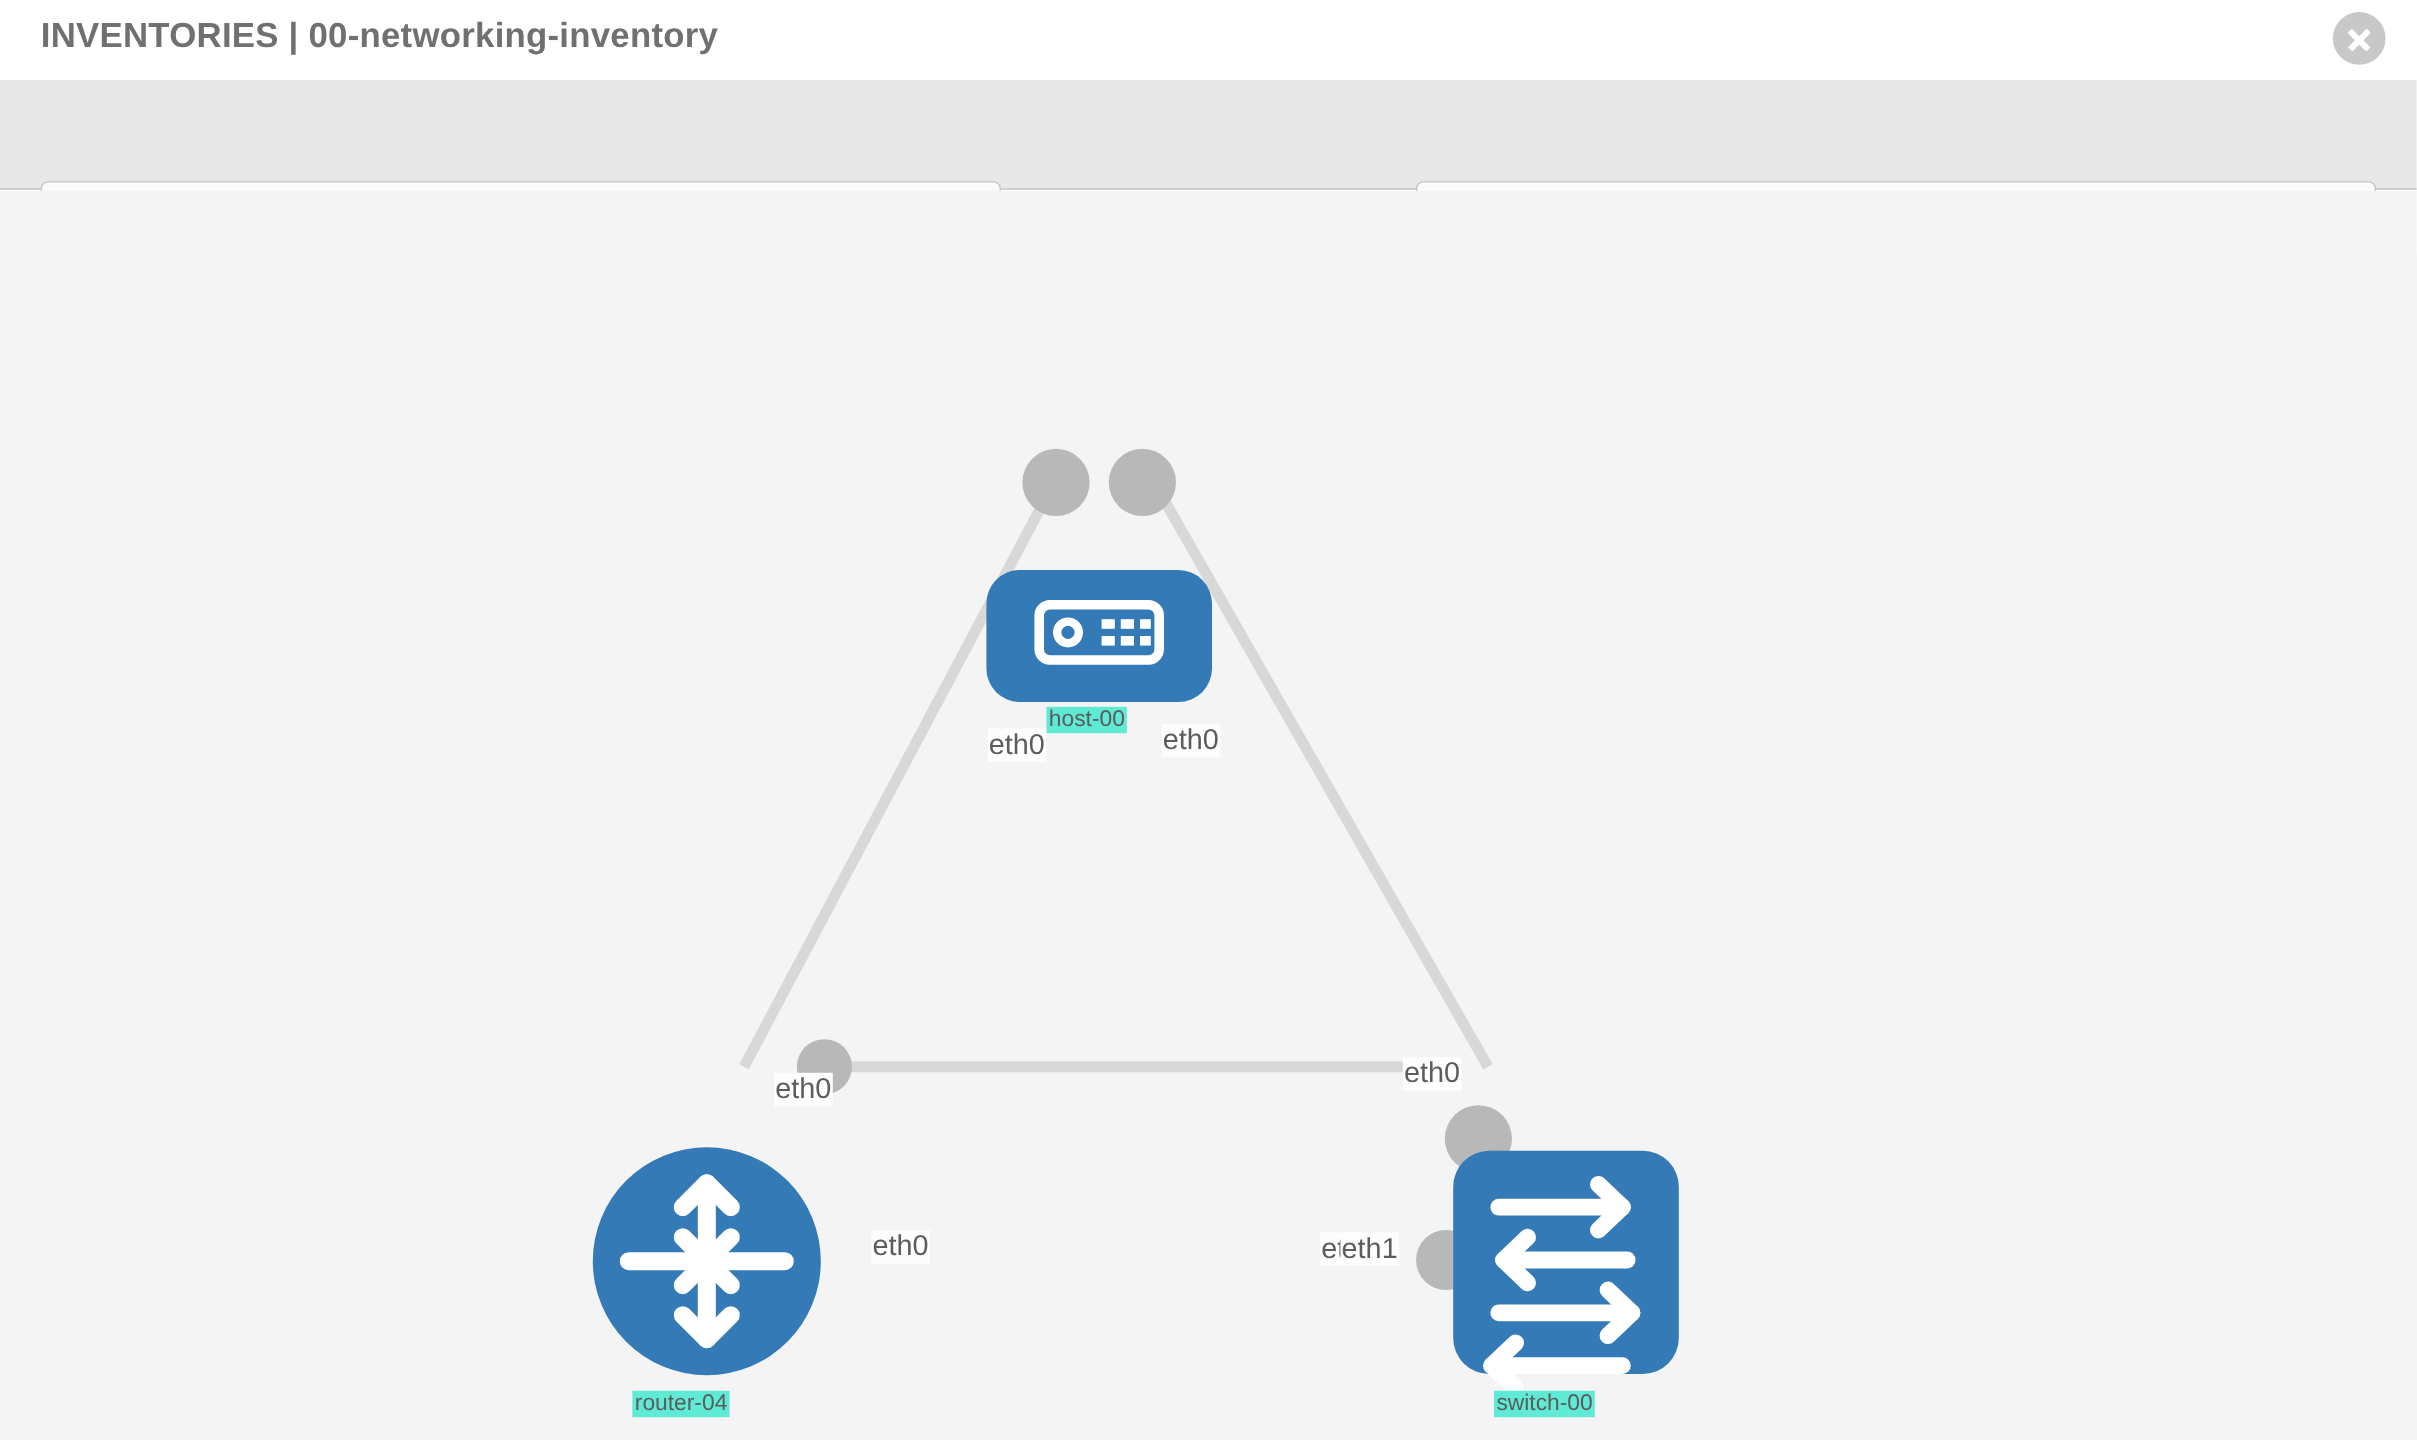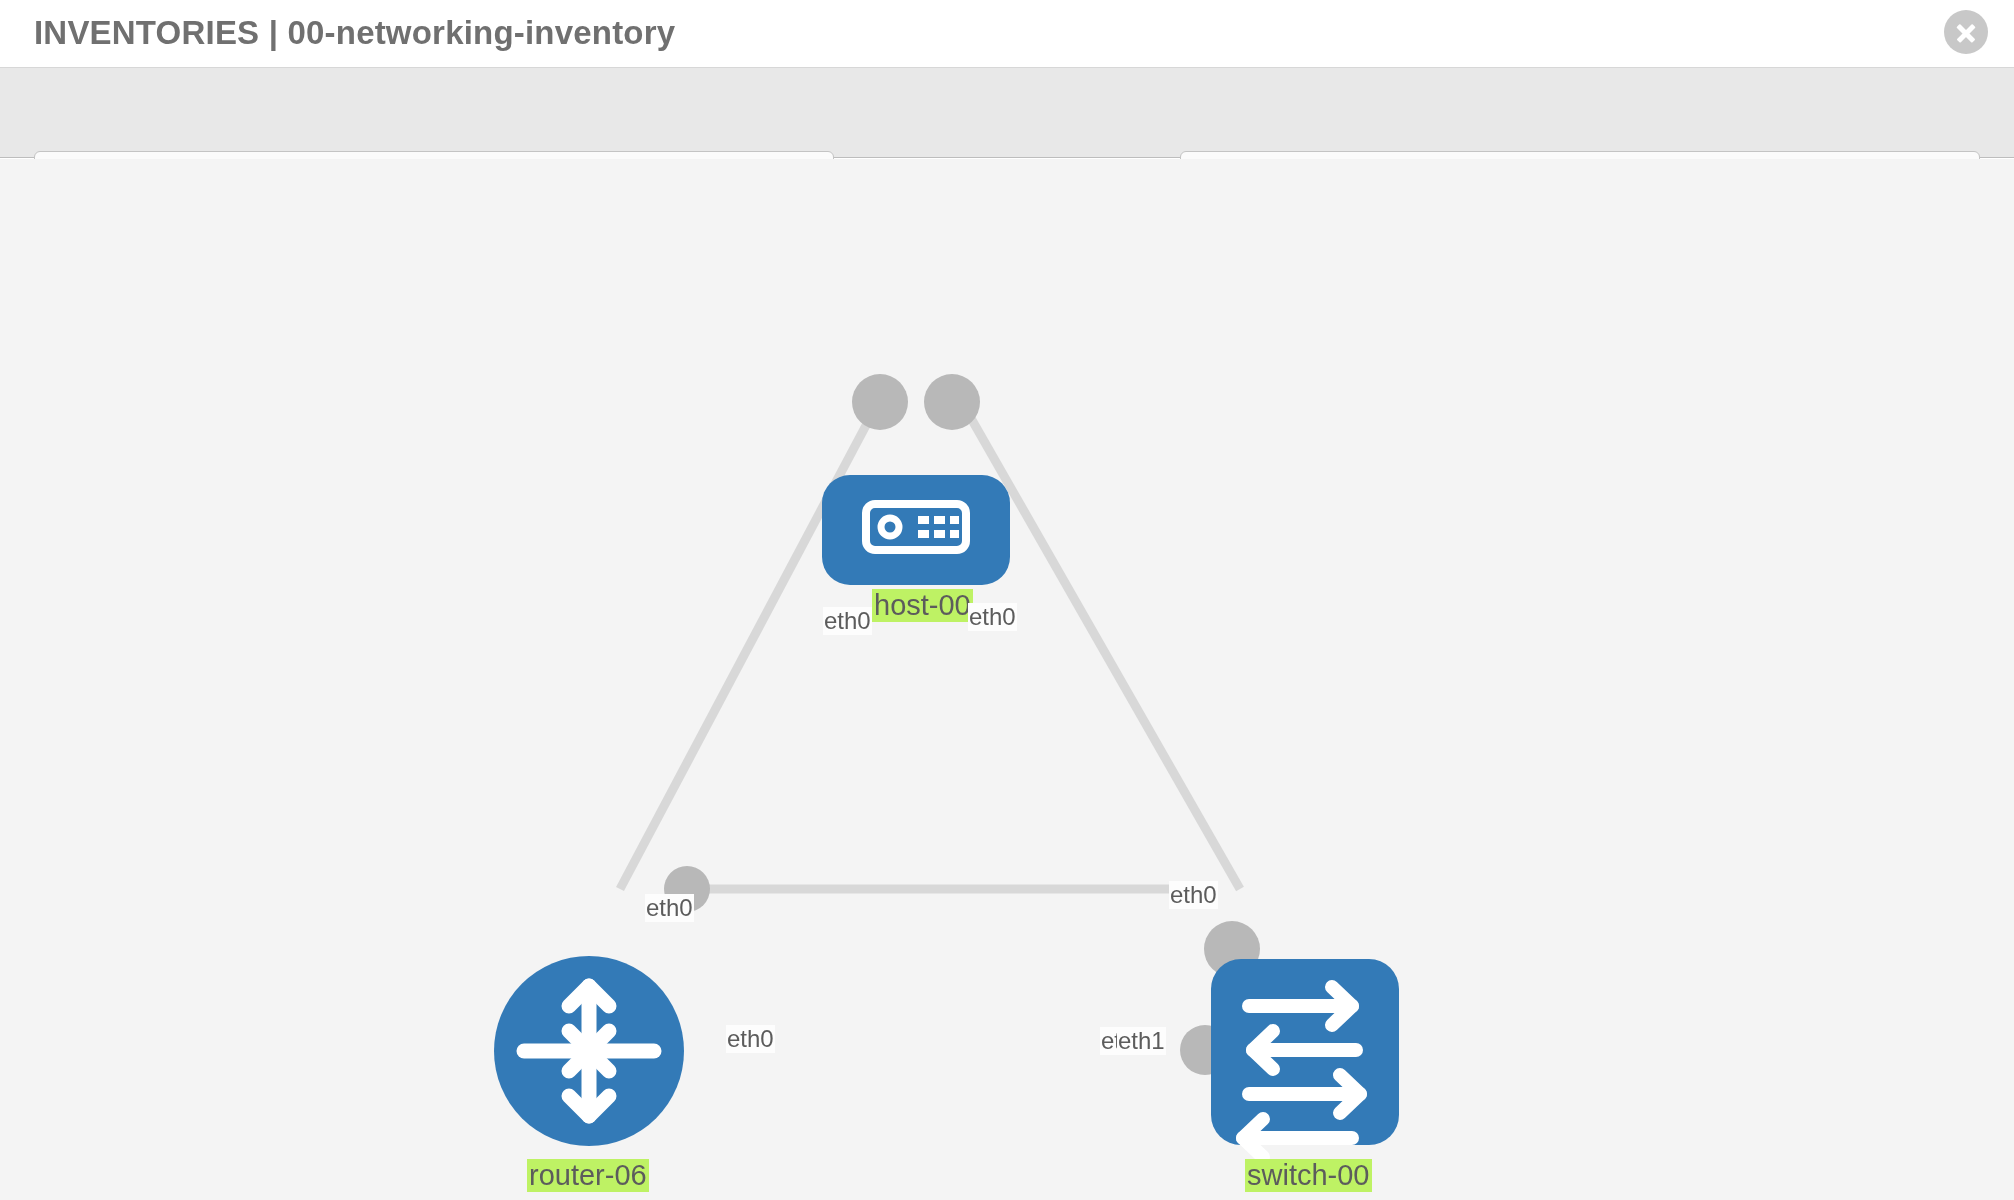--- a/index.html
+++ b/index.html
@@ -24,21 +24,21 @@
     position: absolute;
     left: 0; top: 0;
     width: 2014px;
     height: 68px;
     background: #ffffff;
     border-bottom: 1px solid #d7d7d7;
   }
   .header-title {
     position: absolute;
     left: 34px; top: 14px;
-    font-size: 33px;
+    font-size: 29px;
     font-weight: bold;
     color: #707070;
     letter-spacing: 0.2px;
     white-space: nowrap;
   }
   .close-btn {
     position: absolute;
     right: 26px; top: 10px;
     width: 44px; height: 44px;
     border-radius: 50%;
@@ -135,23 +135,23 @@
   .topology-svg {
     position: absolute;
     left: 0; top: 0;
     width: 2014px;
     height: 1041px;
   }
 
   
   .node-label {
     position: absolute;
-    font-size: 29px;
+    font-size: 19px;
     color: #5c5c5c;
-    background: #bef264;
+    background: #5eead4;
     white-space: nowrap;
     padding: 0 2px;
   }
   
   .iface-label {
     position: absolute;
     font-size: 24px;
     color: #5c5c5c;
     background: #fdfdfd;
     white-space: nowrap;
@@ -257,21 +257,21 @@
           <line x1="1249" y1="935" x2="1360" y2="935"></line>
           <polyline points="1340,916 1360,935 1340,954"></polyline>
 
           <line x1="1352" y1="979" x2="1243" y2="979"></line>
           <polyline points="1263,960 1243,979 1263,998"></polyline>
         </g>
       </g>
     </svg>
 
     <div class="node-label" style="left:872px; top:430px;">host-00</div>
-    <div class="node-label" style="left:527px; top:1000px;">router-06</div>
+    <div class="node-label" style="left:527px; top:1000px;">router-04</div>
     <div class="node-label" style="left:1245px; top:1000px;text-align:center;">switch-00</div>
 
     <div class="iface-label" style="left:823px; top:448px;">eth0</div>
     <div class="iface-label" style="left:968px; top:444px;">eth0</div>
     <div class="iface-label" style="left:645px; top:735px;">eth0</div>
     <div class="iface-label" style="left:1169px; top:722px;">eth0</div>
     <div class="iface-label" style="left:726px; top:866px;">eth0</div>
     <div class="iface-label" style="left:1100px; top:868px;">eth</div>
     <div class="iface-label" style="left:1117px; top:868px;">eth1</div>
 

